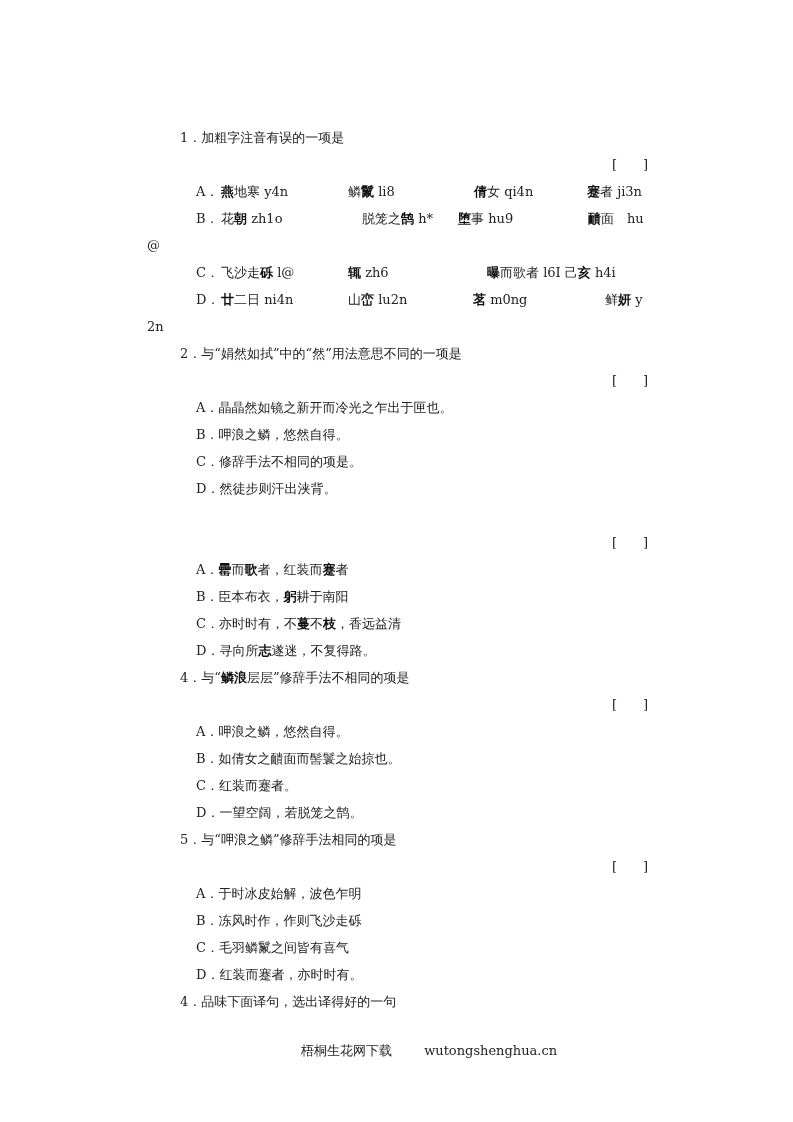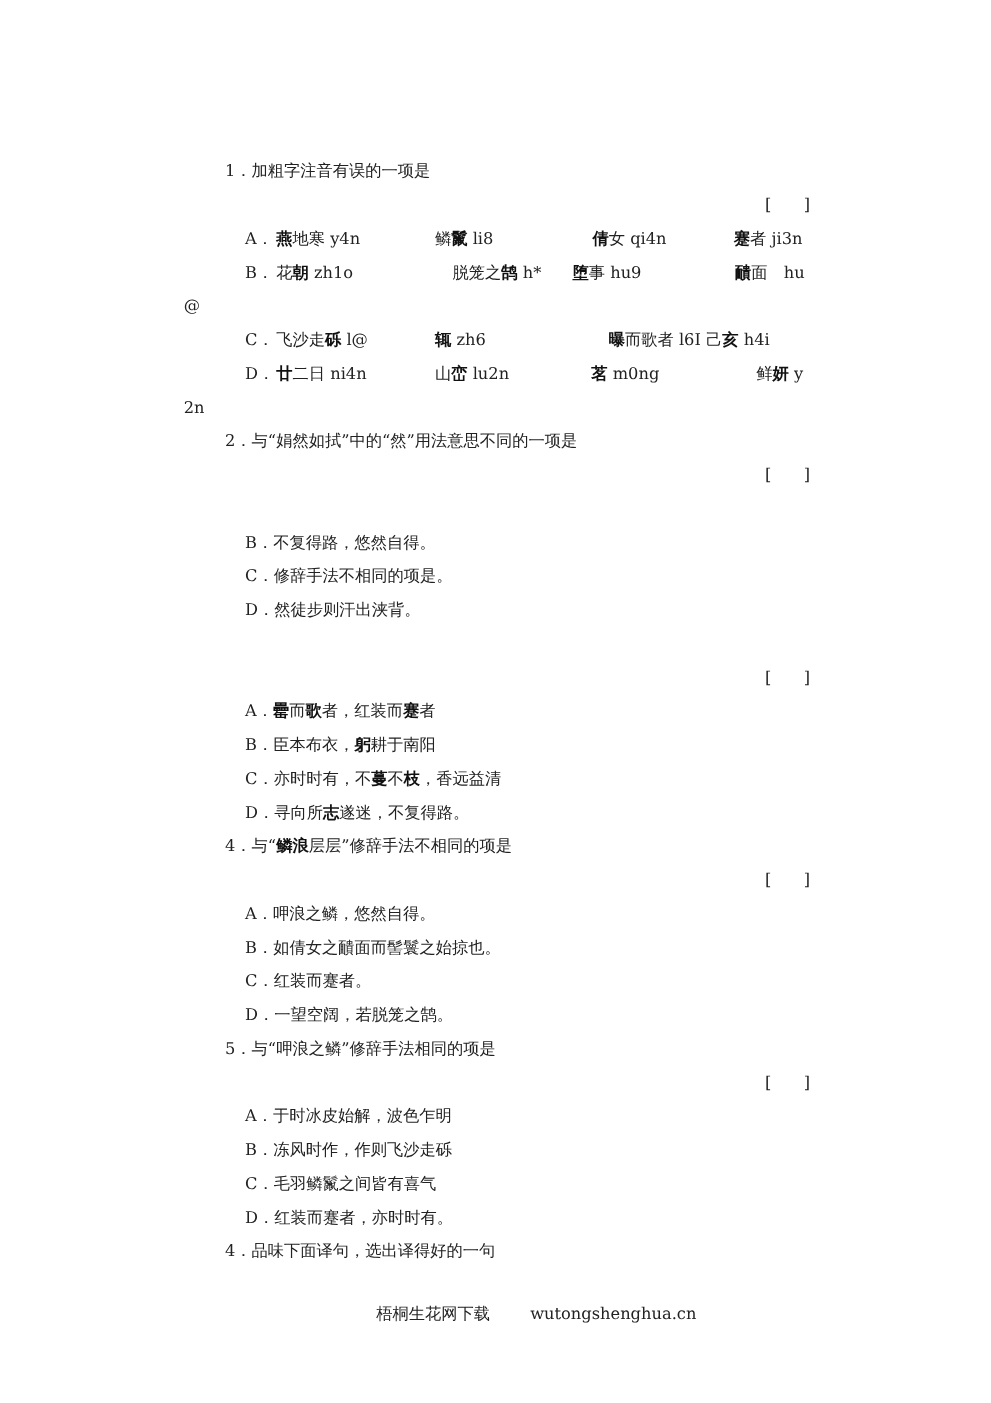--- a/index.html
+++ b/index.html
@@ -61,21 +61,22 @@
     <span class="cell" style="left:473px"><b>茗</b><span> m0ng</span></span>
     <span class="cell" style="left:605px"><span>鲜</span><b>妍</b><span> y</span></span>
   </div>
   <div class="ln wrap" style="top:319px">2n</div>
 
   <div class="ln q" style="top:346px">2．与“娟然如拭”中的“然”用法意思不同的一项是</div>
   <div class="ln bracket" style="top:373px">
     <span>[</span>
     <span>]</span>
   </div>
-  <div class="ln opt" style="top:427px">B．不复得路，悠然自得。</div>
+  <div class="ln opt" style="top:400px">A．晶晶然如镜之新开而冷光之乍出于匣也。</div>
+  <div class="ln opt" style="top:427px">B．呷浪之鳞，悠然自得。</div>
   <div class="ln opt" style="top:454px">C．修辞手法不相同的项是。</div>
   <div class="ln opt" style="top:481px">D．然徒步则汗出浃背。</div>
 
   <div class="ln bracket" style="top:535px">
     <span>[</span>
     <span>]</span>
   </div>
   <div class="ln opt" style="top:562px">
     <span>A．</span><b>罍</b><span>而</span><b>歌</b><span>者，红装而</span><b>蹇</b><span>者</span>
   </div>

